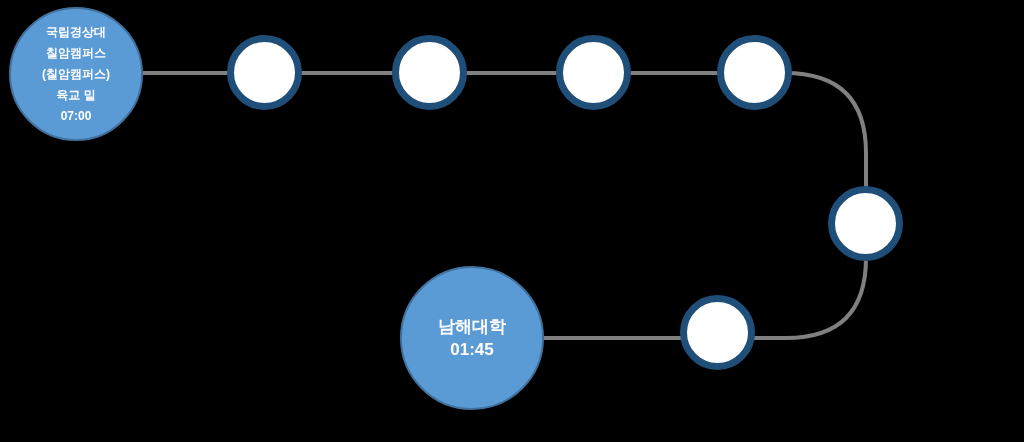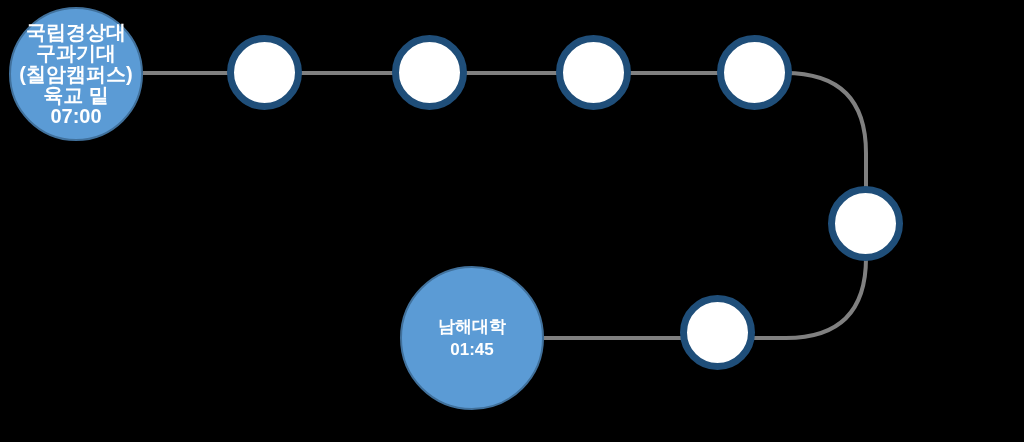--- a/index.html
+++ b/index.html
@@ -47,21 +47,21 @@
     align-items: center;
     justify-content: center;
     text-align: center;
     font-weight: bold;
   }
   .terminal.start {
     left: 9px;
     top: 7px;
     width: 134px;
     height: 134px;
-    font-size: 20px;
+    font-size: 12px;
     line-height: 21px;
   }
   .terminal.end {
     left: 400px;
     top: 266px;
     width: 144px;
     height: 144px;
     font-size: 17px;
     line-height: 23px;
     text-align: center;
@@ -71,21 +71,21 @@
 <body>
 
 <div class="canvas">
 
   <svg class="route-svg" width="1024" height="442" viewBox="0 0 1024 442">
     <path d="M 143 73 L 785 73 Q 866 73 866 153 L 866 258 Q 866 338 786 338 L 544 338" fill="none" stroke-width="4" stroke="#808080"></path>
   </svg>
 
   <div class="terminal start">
     <div>국립경상대</div>
-    <div>구과기대</div>
+    <div>칠암캠퍼스</div>
     <div>(칠암캠퍼스)</div>
     <div>육교 밑</div>
     <div>07:00</div>
   </div>
 
   <div class="stop s1"></div>
   <div class="stop s2"></div>
   <div class="stop s3"></div>
   <div class="stop s4"></div>
   <div class="stop s5"></div>

